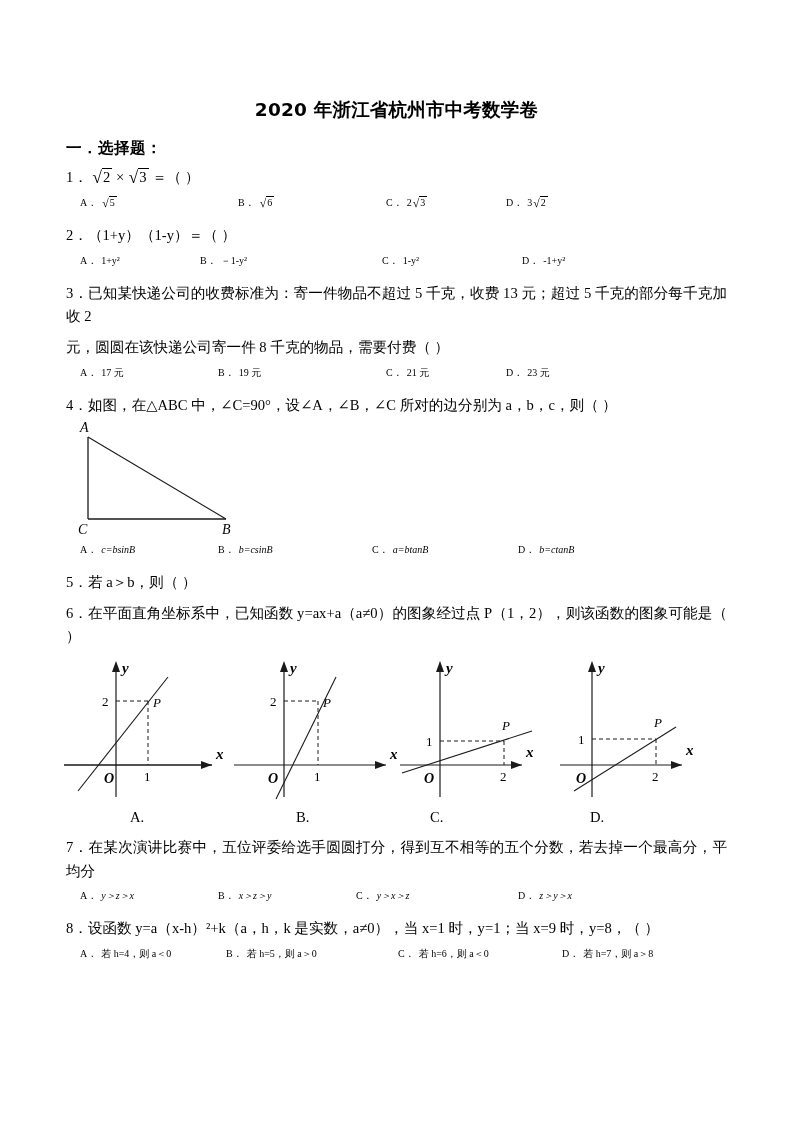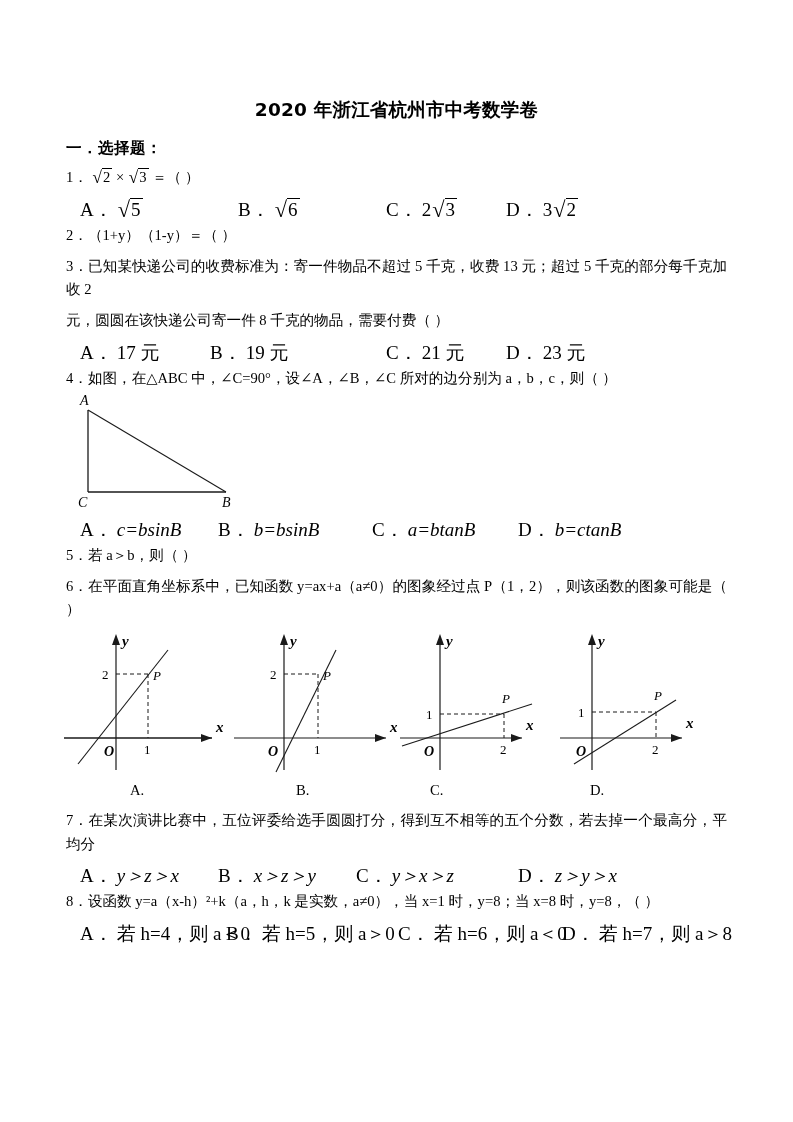--- a/index.html
+++ b/index.html
@@ -43,21 +43,21 @@
   .q {
     font-size: 14.6px;
     line-height: 1.62;
     margin: 7px 0 0 0;
     text-align: justify;
   }
   .q-stem {
     text-indent: 0;
   }
   .opts {
-    font-size: 19px;
+    font-size: 10px;
     line-height: 1.6;
     margin: 5px 0 0 0;
     position: relative;
     height: 22px;
     padding-left: 14px;
   }
   .opt {
     position: absolute;
     white-space: nowrap;
     top: 0;
@@ -134,30 +134,36 @@
       <span class="opt-label">C．</span>2<span class="sq"><span class="radsym">√</span><span class="radicand">3</span></span>
     </span>
     <span class="opt" style="left:440px;">
       <span class="opt-label">D．</span>3<span class="sq"><span class="radsym">√</span><span class="radicand">2</span></span>
     </span>
   </div>
 
   <div class="q q-stem">
     <span>2．</span><span>（1+y）（1-y）＝（     ）</span>
   </div>
+  <div class="opts">
+    <span class="opt" style="left:14px;"><span class="opt-label">A．</span><span>1+y²</span></span>
+    <span class="opt" style="left:134px;"><span class="opt-label">B．</span><span>－1-y²</span></span>
+    <span class="opt" style="left:316px;"><span class="opt-label">C．</span><span>1-y²</span></span>
+    <span class="opt" style="left:456px;"><span class="opt-label">D．</span><span>-1+y²</span></span>
+  </div>
 
   <div class="q q-stem">
     <span>3．</span><span>已知某快递公司的收费标准为：寄一件物品不超过 5 千克，收费 13 元；超过 5 千克的部分每千克加收 2</span>
   </div>
   <div class="q">
     <span>元，圆圆在该快递公司寄一件 8 千克的物品，需要付费（     ）</span>
   </div>
   <div class="opts">
     <span class="opt" style="left:14px;"><span class="opt-label">A．</span><span>17 元</span></span>
-    <span class="opt" style="left:144px;"><span class="opt-label">B．</span><span>19 元</span></span>
+    <span class="opt" style="left:152px;"><span class="opt-label">B．</span><span>19 元</span></span>
     <span class="opt" style="left:320px;"><span class="opt-label">C．</span><span>21 元</span></span>
     <span class="opt" style="left:440px;"><span class="opt-label">D．</span><span>23 元</span></span>
   </div>
 
   <div class="q q-stem">
     <span>4．</span><span>如图，在△ABC 中，∠C=90°，设∠A，∠B，∠C 所对的边分别为 a，b，c，则（     ）</span>
   </div>
 
   <div class="fig-triangle">
     <svg width="200" height="118" viewBox="0 0 200 118">
@@ -168,21 +174,21 @@
 
       <line x1="22" y1="18" x2="160" y2="100" stroke="#1a1a1a" stroke-width="1.1"></line>
       <text x="14" y="13" font-family="Liberation Serif, serif" font-size="14" font-style="italic" fill="#000">A</text>
       <text x="12" y="115" font-family="Liberation Serif, serif" font-size="14" font-style="italic" fill="#000">C</text>
       <text x="156" y="115" font-family="Liberation Serif, serif" font-size="14" font-style="italic" fill="#000">B</text>
     </svg>
   </div>
 
   <div class="opts">
     <span class="opt it" style="left:14px;"><span class="opt-label" style="font-style:normal">A．</span><span>c=bsinB</span></span>
-    <span class="opt it" style="left:152px;"><span class="opt-label" style="font-style:normal">B．</span><span>b=bsinB</span></span>
+    <span class="opt it" style="left:152px;"><span class="opt-label" style="font-style:normal">B．</span><span>b=csinB</span></span>
     <span class="opt it" style="left:306px;"><span class="opt-label" style="font-style:normal">C．</span><span>a=btanB</span></span>
     <span class="opt it" style="left:452px;"><span class="opt-label" style="font-style:normal">D．</span><span>b=ctanB</span></span>
   </div>
 
   <div class="q q-stem">
     <span>5．</span><span>若 a＞b，则（     ）</span>
   </div>
 
   <div class="q q-stem">
     <span>6．</span><span>在平面直角坐标系中，已知函数 y=ax+a（a≠0）的图象经过点 P（1，2），则该函数的图象可能是（     ）</span>
@@ -273,21 +279,21 @@
     <span>7．</span><span>在某次演讲比赛中，五位评委给选手圆圆打分，得到互不相等的五个分数，若去掉一个最高分，平均分</span>
   </div>
   <div class="opts">
     <span class="opt it" style="left:14px;text-align:center;"><span class="opt-label" style="font-style:normal">A．</span><span>y＞z＞x</span></span>
     <span class="opt it" style="left:152px;"><span class="opt-label" style="font-style:normal">B．</span><span>x＞z＞y</span></span>
     <span class="opt it" style="left:290px;"><span class="opt-label" style="font-style:normal">C．</span><span>y＞x＞z</span></span>
     <span class="opt it" style="left:452px;"><span class="opt-label" style="font-style:normal">D．</span><span>z＞y＞x</span></span>
   </div>
 
   <div class="q q-stem">
-    <span>8．</span><span>设函数 y=a（x-h）²+k（a，h，k 是实数，a≠0），当 x=1 时，y=8；当 x=8 时，y=8，（     ）</span>
+    <span>8．</span><span>设函数 y=a（x-h）²+k（a，h，k 是实数，a≠0），当 x=1 时，y=1；当 x=9 时，y=8，（     ）</span>
   </div>
   <div class="opts">
     <span class="opt" style="left:14px;"><span class="opt-label">A．</span><span>若 h=4，则 a＜0</span></span>
     <span class="opt" style="left:160px;"><span class="opt-label">B．</span><span>若 h=5，则 a＞0</span></span>
     <span class="opt" style="left:332px;"><span class="opt-label">C．</span><span>若 h=6，则 a＜0</span></span>
     <span class="opt" style="left:496px;"><span class="opt-label">D．</span><span>若 h=7，则 a＞8</span></span>
   </div>
 
 </div>
 

